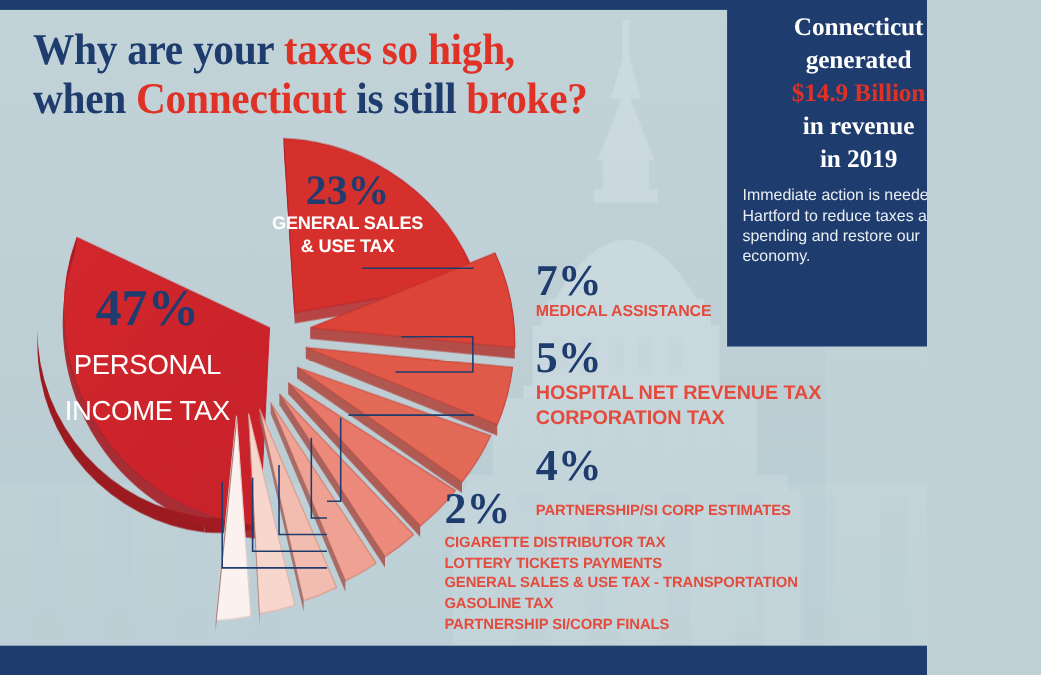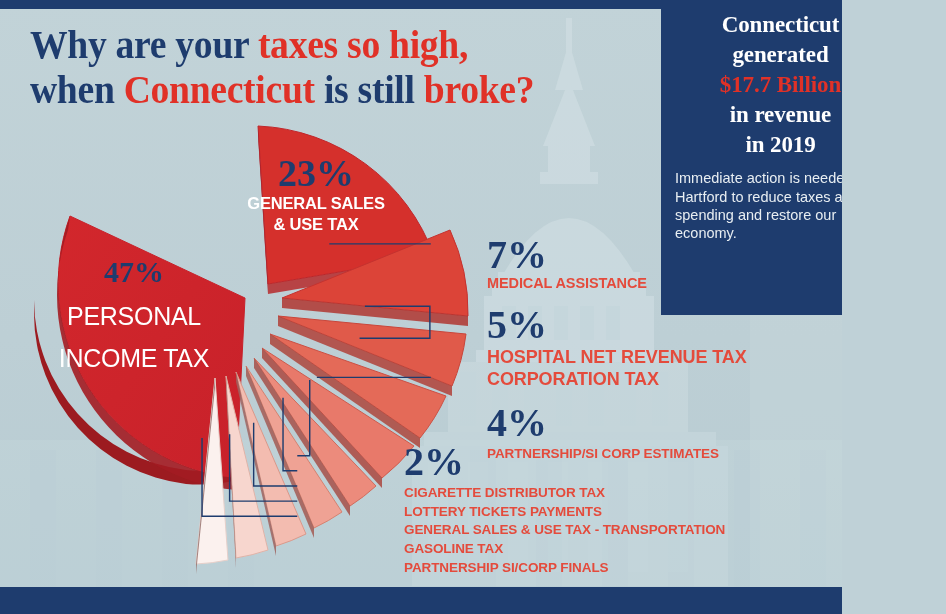--- a/index.html
+++ b/index.html
@@ -53,33 +53,33 @@
   .c7 .pct{font-size:40px;}
   .c7 .cap{font-size:14.5px;margin-top:1px;}
 
   .c5{left:487px;top:306px;}
   .c5 .pct{font-size:40px;}
   .c5 .cap{font-size:18px;line-height:1.22;}
   .c5 .caps{margin-top:3px;}
 
   .c4{left:487px;top:404px;}
   .c4 .pct{font-size:40px;}
-  .c4 .cap{font-size:13.5px;margin-top:4px;}
+  .c4 .cap{font-size:13.5px;margin-top:14px;}
 
   .c2{left:404px;top:443px;}
   .c2 .pct{font-size:40px;}
   .c2 .caplist{margin-top:3px;}
   .c2 .cap{font-size:13.5px;line-height:1.38;display:block;}
 
   
   .leaders{position:absolute;inset:0;z-index:24;}
 
   
   .lab-47{position:absolute;left:36px;top:258px;z-index:25;width:196px;text-align:center;}
-  .lab-47 .pct{font-size:30px;color:#1e3c6e;}
+  .lab-47 .pct{font-size:47px;color:#1e3c6e;}
   .lab-47 .sub{color:#fff;font-size:25px;line-height:1.05;margin-top:16px;letter-spacing:-.3px;}
 
   .lab-23{position:absolute;left:236px;top:155px;z-index:25;width:160px;text-align:center;}
   .lab-23 .pct{font-size:38px;color:#1e3c6e;}
   .lab-23 .sub{color:#fff;font-size:16.5px;font-weight:bold;line-height:1.1;margin-top:3px;letter-spacing:-.2px;}
 </style>
 </head>
 <body>
 
 <div id="stage">
@@ -272,20 +272,20 @@
       <span class="cap">GENERAL SALES &amp; USE TAX - TRANSPORTATION</span>
       <span class="cap">GASOLINE TAX</span>
       <span class="cap">PARTNERSHIP SI/CORP FINALS</span>
     </div>
   </div>
 
   <div class="panel">
     <div class="panel-head">
       <div>Connecticut</div>
       <div>generated</div>
-      <div class="r">$17.7 Billion</div>
+      <div class="r">$14.9 Billion</div>
       <div>in revenue</div>
       <div>in 2019</div>
     </div>
     <div class="panel-body">Immediate action is needed in Hartford to reduce taxes and spending and restore our economy.</div>
   </div>
 
 </div>
 
 </body></html>

